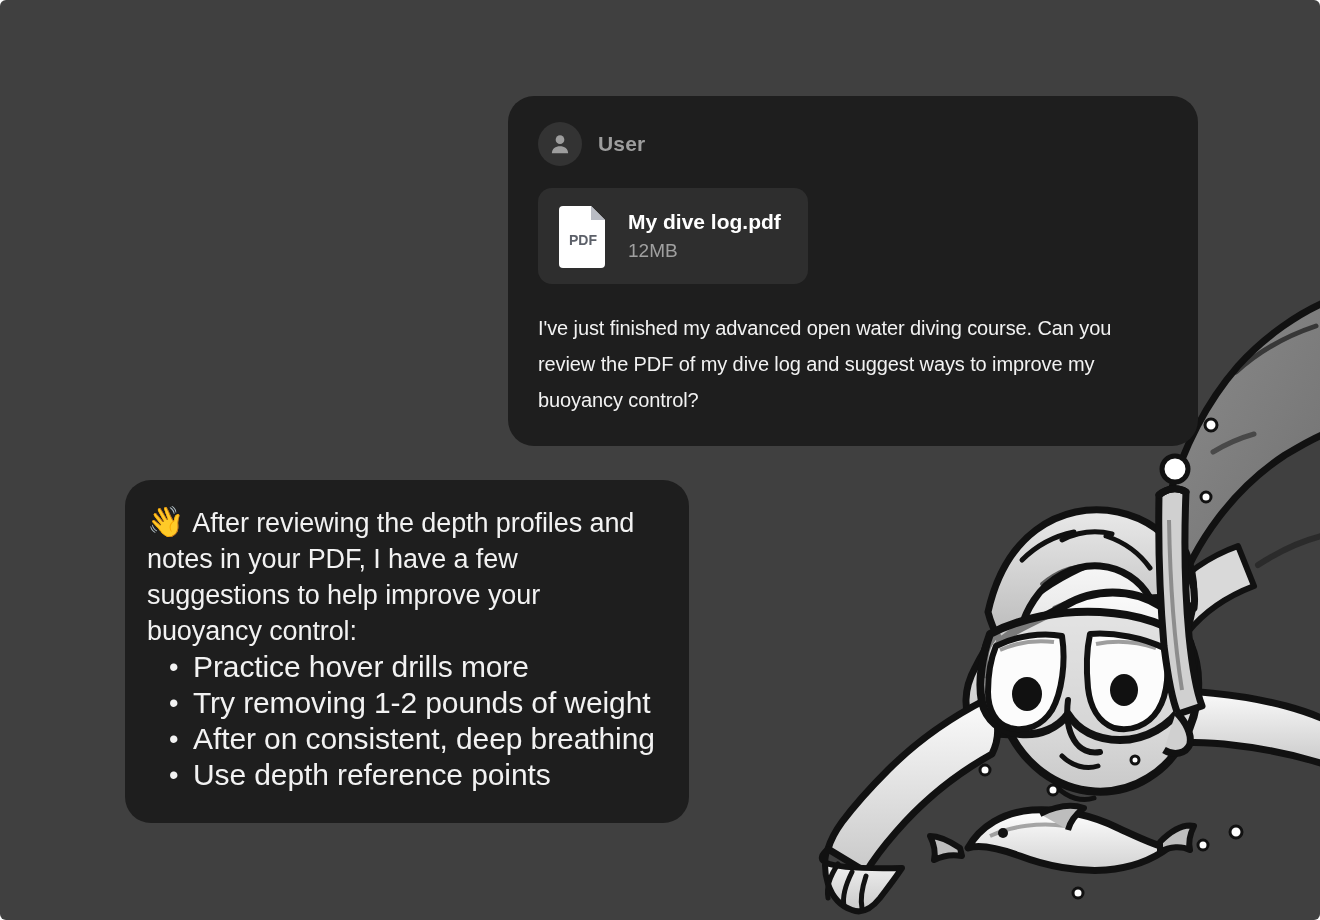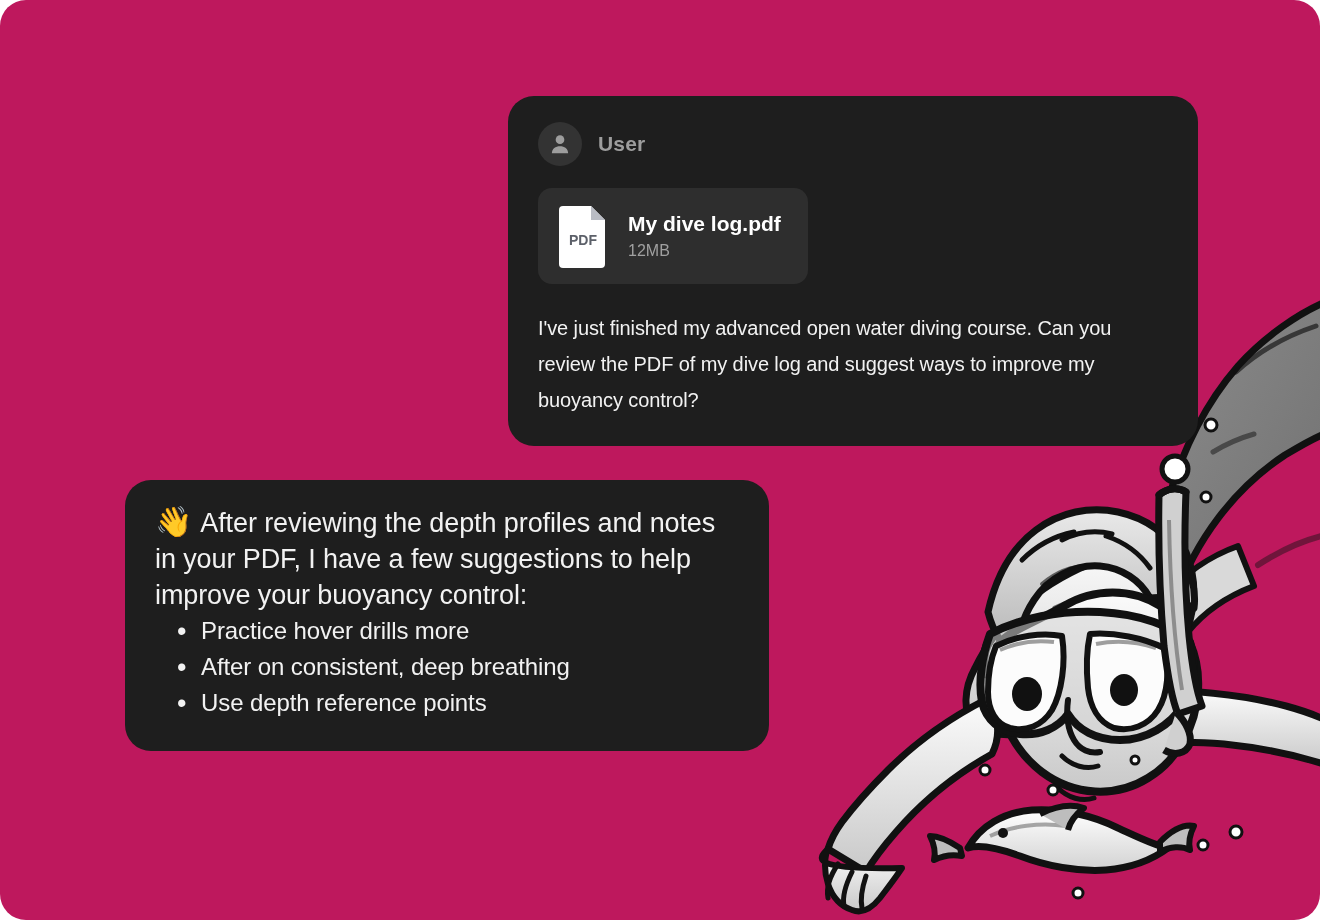--- a/index.html
+++ b/index.html
@@ -12,22 +12,22 @@
     height: 920px;
     overflow: hidden;
     font-family: "Liberation Sans", sans-serif;
   }
 
   
   #canvas {
     position: relative;
     width: 1320px;
     height: 920px;
-    background: #be185d;
-    border-radius: 26px;
+    background: #404040;
+    border-radius: 6px;
     overflow: hidden;
   }
 
   
   #illustration {
     position: absolute;
     inset: 0;
     width: 1320px;
     height: 920px;
     pointer-events: none;
@@ -92,61 +92,61 @@
   .att-meta { display: flex; flex-direction: column; gap: 6px; min-width:0; }
   .att-name {
     color: #ffffff;
     font-size: 21px;
     font-weight: bold;
     white-space: nowrap;
     text-align: right;
   }
   .att-size {
     color: #a0a0a0;
-    font-size: 16px;
+    font-size: 19px;
   }
 
   .user-text {
     color: #f2f2f2;
     font-size: 20px;
     line-height: 36px;
     letter-spacing: -0.1px;
   }
 
   
   .assistant-bubble {
     position: absolute;
     left: 125px;
     top: 480px;
-    width: 644px;
+    width: 564px;
     box-sizing: border-box;
     background: #1e1e1e;
     border-radius: 26px;
-    padding: 24px 30px 30px 30px;
+    padding: 24px 30px 30px 22px;
   }
   .assistant-text {
     color: #f2f2f2;
     font-size: 27px;
     line-height: 36px;
     letter-spacing: -0.1px;
     margin: 0;
   }
   .wave-emoji {
     font-size: 30px;
     line-height: 36px;
     margin-right: 8px;
   }
   .tips-list {
     margin: 0;
     padding: 0 0 0 22px;
     list-style: none;
   }
   .tips-list li {
     color: #f2f2f2;
-    font-size: 24px;
+    font-size: 30px;
     line-height: 36px;
     letter-spacing: -0.1px;
     position: relative;
     padding-left: 24px;
   }
   .tips-list li::before {
     content: "\2022";
     position: absolute;
     left: 0;
     top: 0;
@@ -316,19 +316,20 @@
       </div>
 
       <div class="user-text">I've just finished my advanced open water diving course. Can you review the PDF of my dive log and suggest ways to improve my buoyancy control?</div>
     </div>
 
     <div class="assistant-bubble">
       <p class="assistant-text"><span class="wave-emoji">👋</span><span>After reviewing the depth profiles and notes in your PDF, I have a few suggestions to help improve your buoyancy control:</span></p>
 
       <ul class="tips-list">
         <li>Practice hover drills more</li>
+        <li>Try removing 1-2 pounds of weight</li>
         <li>After on consistent, deep breathing</li>
         <li>Use depth reference points</li>
       </ul>
     </div>
 
   </div>
 </div>
 
 </body></html>

